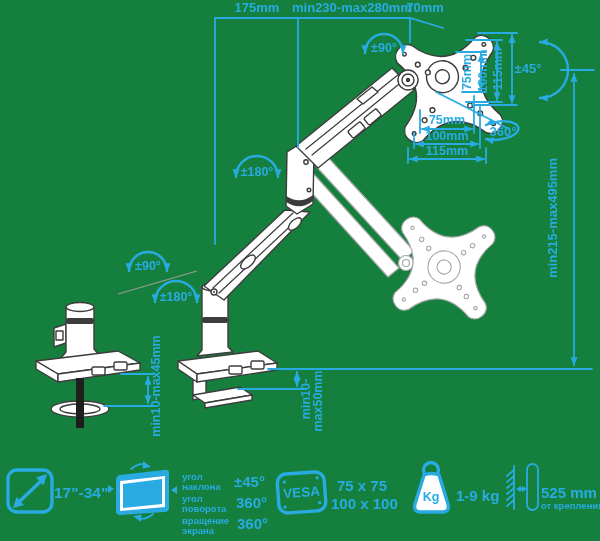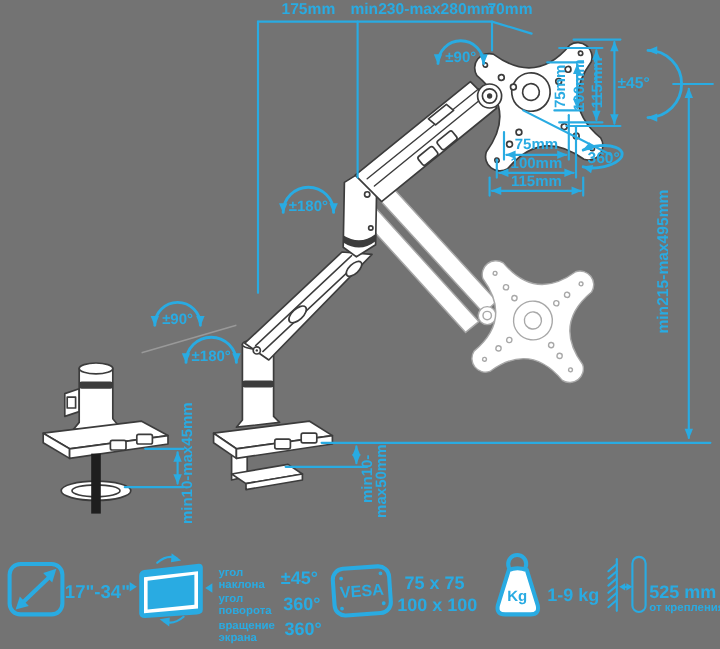--- a/index.html
+++ b/index.html
@@ -1,16 +1,16 @@
 <!DOCTYPE html>
 <html><head>
 <meta charset="utf-8">
 <style>
   html,body{margin:0;padding:0;background:#ffffff;}
-  .stage{width:600px;height:541px;position:relative;background:#737373;overflow:hidden;}
+  .stage{width:600px;height:541px;position:relative;background:#15803d;overflow:hidden;}
   svg{display:block;}
   text{font-family:"Liberation Sans","DejaVu Sans",sans-serif;font-weight:bold;fill:#29abe2;}
   .dark{stroke:#3c3c3c;stroke-width:1.4;fill:#ffffff;stroke-linejoin:round;stroke-linecap:round;}
   .darkline{stroke:#3c3c3c;stroke-width:1.2;fill:none;stroke-linecap:round;}
   .darkfill{fill:#3c3c3c;stroke:none;}
   .ghost{stroke:#a8a8a8;stroke-width:1.2;fill:#ffffff;stroke-linejoin:round;}
   .cy{stroke:#29abe2;stroke-width:1.8;fill:none;stroke-linecap:round;}
   .cyarc{stroke:#29abe2;stroke-width:2.4;fill:none;stroke-linecap:round;}
   .cythick{stroke:#29abe2;stroke-width:3.4;fill:none;stroke-linejoin:round;stroke-linecap:round;}
   .cyfill{fill:#29abe2;stroke:none;}

